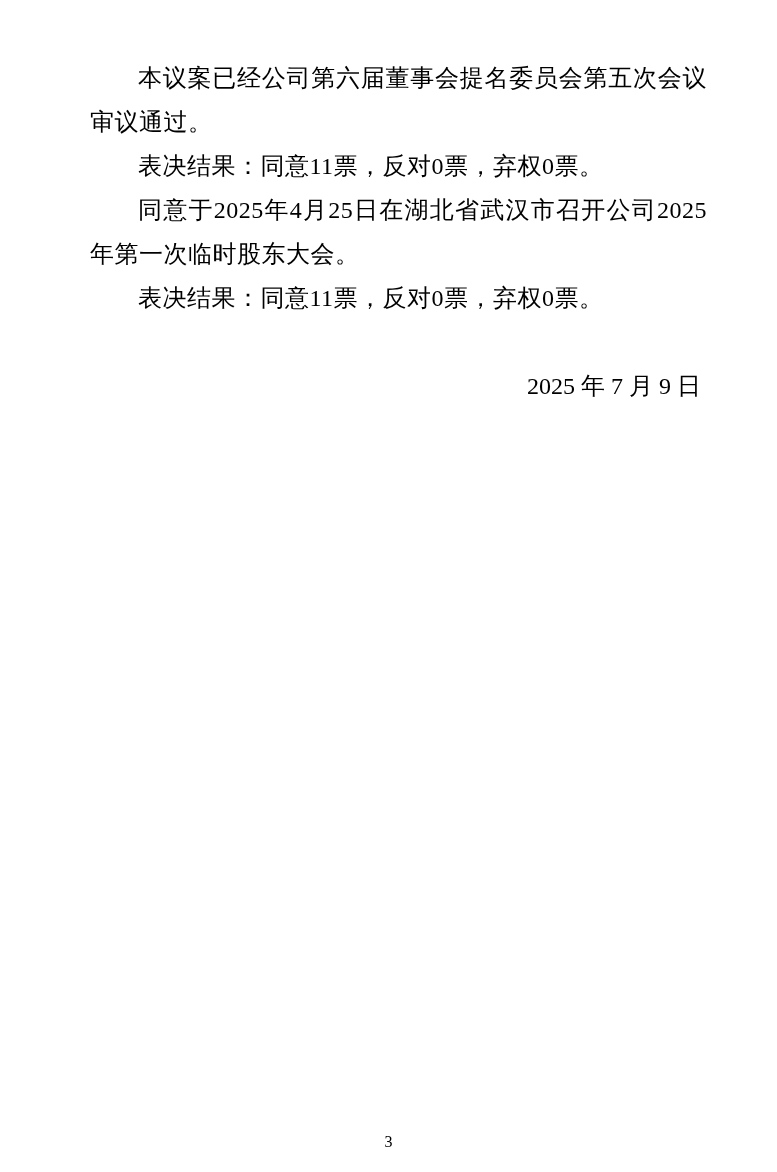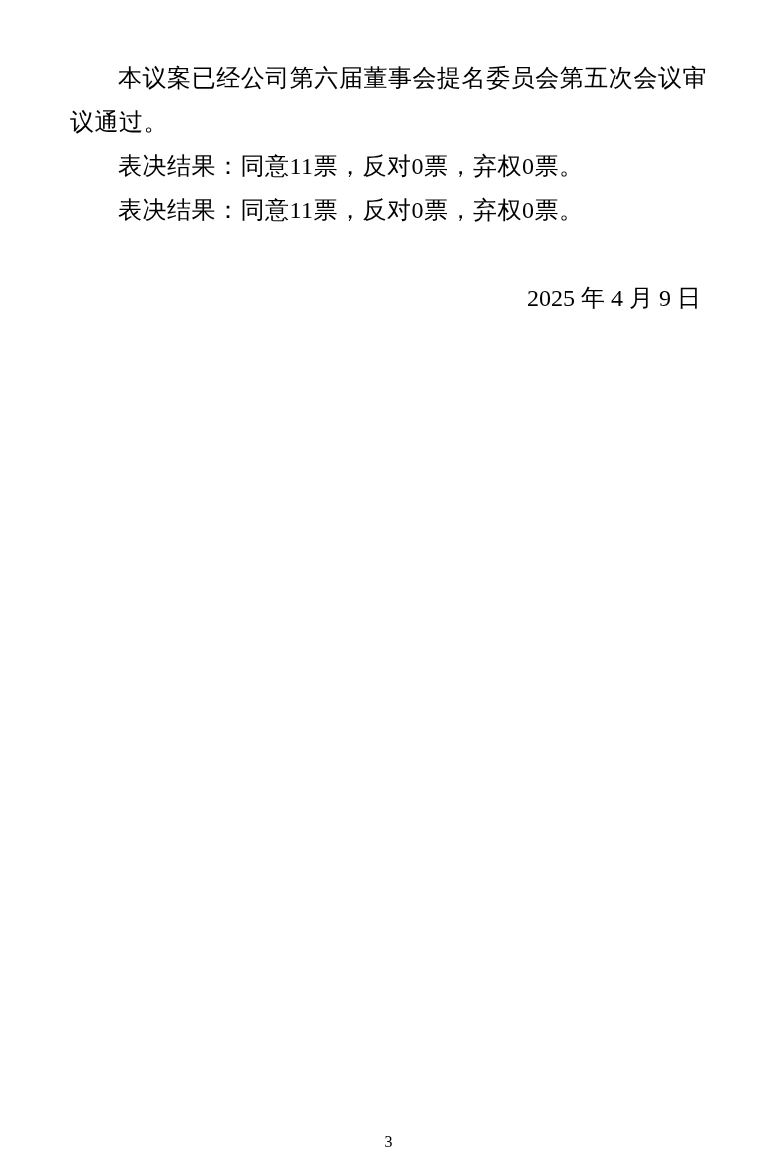--- a/index.html
+++ b/index.html
@@ -17,21 +17,21 @@
   }
   .page {
     position: absolute;
     top: 0;
     left: 0;
     width: 777px;
     height: 1172px;
     background: #ffffff;
   }
   .content {
-    padding: 56px 70px 0 70px;
+    padding: 56px 70px 0 90px;
   }
   .content p {
     margin: 0;
     font-size: 24px;
     line-height: 44px;
     text-align: justify;
     text-justify: inter-ideograph;
     text-indent: 2em;
     letter-spacing: 0.5px;
   }
@@ -64,23 +64,24 @@
     line-height: 20px;
   }
 </style>
 </head>
 <body>
 
 <div class="page">
   <div class="content">
     <p>本议案已经公司第六届董事会提名委员会第五次会议审议通过。</p>
     <p>表决结果：同意11票，反对0票，弃权0票。</p>
+    <p>同意于2025年4月25日在湖北省武汉市召开公司2025年第一次临时股东大会。</p>
     <p>表决结果：同意11票，反对0票，弃权0票。</p>
 
     <div class="signature-block">
       <div class="signature-inner">
-        <div class="sig-date">2025 年 4 月 9 日</div>
+        <div class="sig-date">2025 年 7 月 9 日</div>
       </div>
     </div>
   </div>
 
   <div class="page-number">3</div>
 </div>
 
 </body></html>

